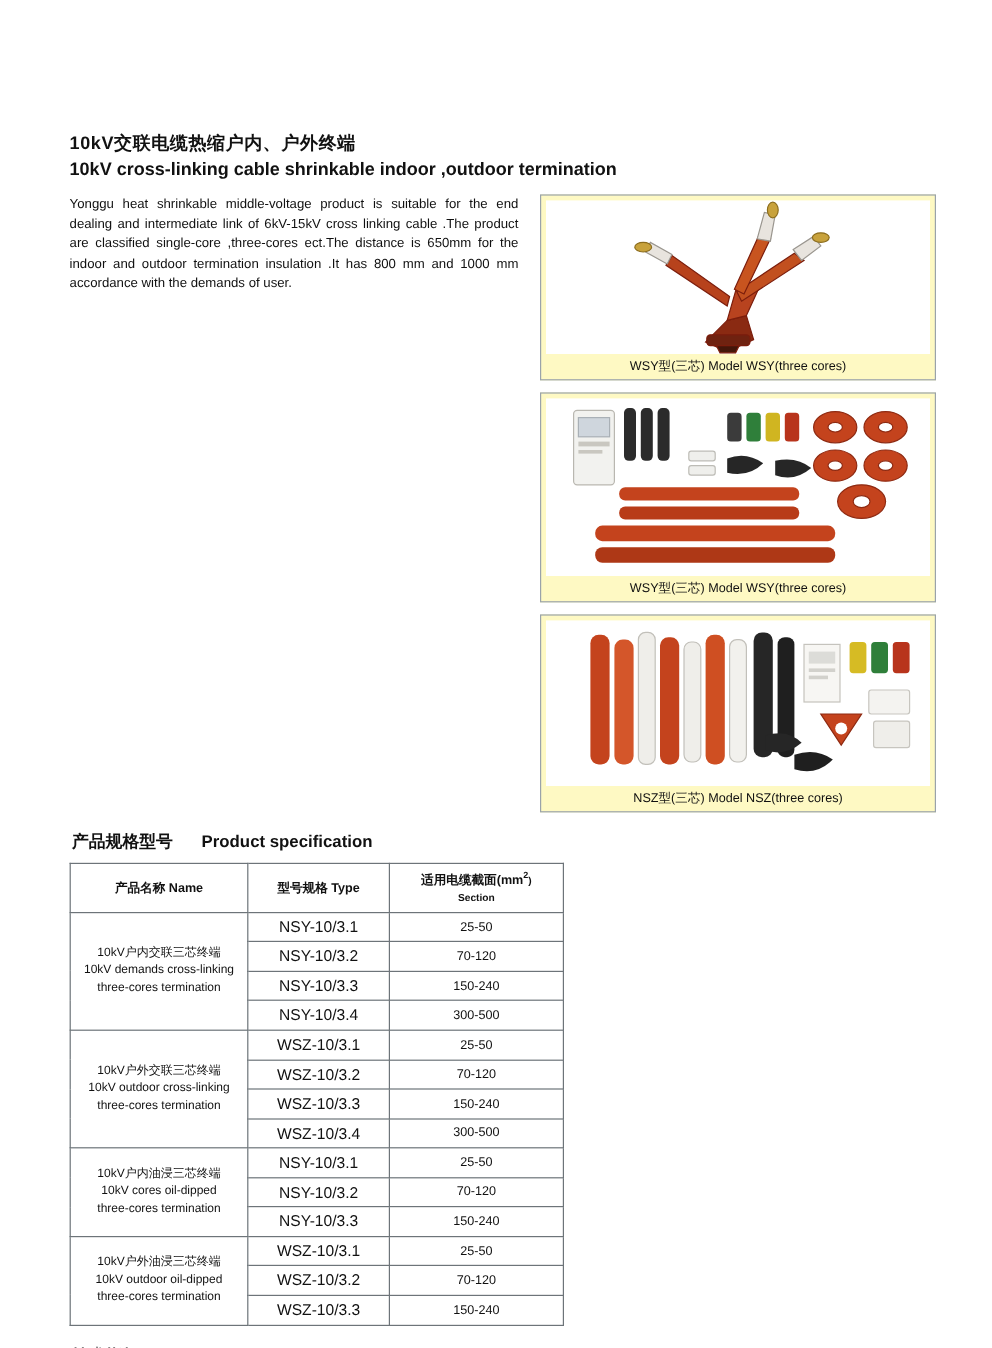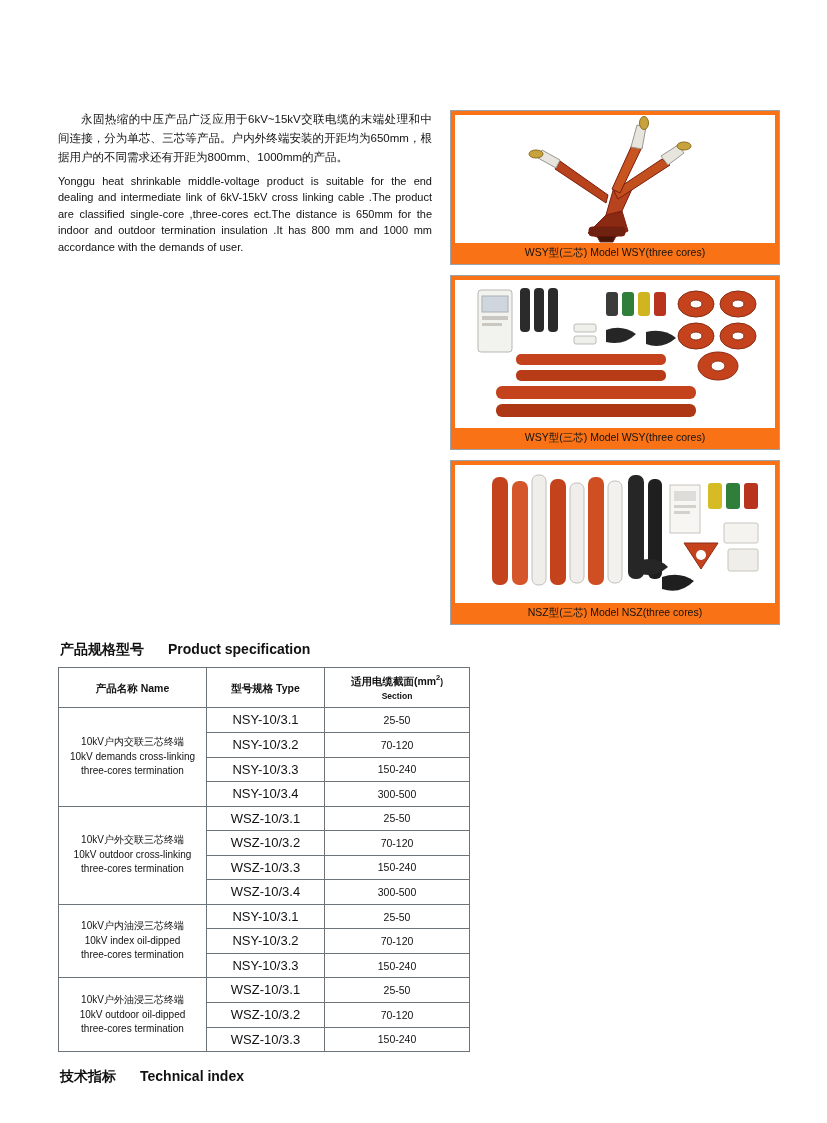--- a/index.html
+++ b/index.html
@@ -64,21 +64,21 @@
   
   .img-col {
     width: 330px;
     flex: 0 0 330px;
     display: flex;
     flex-direction: column;
     gap: 10px;
   }
   .img-box {
     border: 1px solid #9aa3aa;
-    background: #f97316;
+    background: #fef9c3;
     padding: 4px 4px 2px 4px;
     box-sizing: border-box;
   }
   .img-inner {
     width: 100%;
     position: relative;
     background: #fff;
     overflow: hidden;
   }
   .img-cap {
@@ -160,25 +160,26 @@
   
   .art1 { height: 128px; }
   .art2 { height: 148px; }
   .art3 { height: 138px; }
 </style>
 </head>
 <body>
 
 <div class="page">
 
+  <h1 class="title-cn">10kV交联电缆热缩户内、户外终端</h1>
+  <h2 class="title-en">10kV cross-linking cable shrinkable indoor ,outdoor termination</h2>
 
   <div class="top-wrap">
 
     <div class="intro">
-      <p class="intro-cn">永固热缩的中压产品广泛应用于6kV~15kV交联电缆的末端处理和中间连接，分为单芯、三芯等产品。户内外终端安装的开距均为650mm，根据用户的不同需求还有开距为800mm、1000mm的产品。</p>
       <p class="intro-en">Yonggu heat shrinkable middle-voltage product is suitable for the end dealing and intermediate link of 6kV-15kV cross linking cable .The product are classified single-core ,three-cores ect.The  distance is 650mm for the indoor and outdoor termination insulation .It has 800 mm and 1000 mm accordance with the demands of user.</p>
     </div>
 
     <div class="img-col">
 
       <div class="img-box">
         <div class="img-inner art1">
           <svg width="100%" height="128" viewBox="0 0 318 128" preserveAspectRatio="xMidYMid meet">
             <g stroke="#7b1d0c" stroke-width="1">
 
@@ -352,21 +353,21 @@
         <td>150-240</td>
       </tr>
       <tr>
         <td class="type-cell">WSZ-10/3.4</td>
         <td>300-500</td>
       </tr>
 
       <tr>
         <td class="name-cell" rowspan="3">
           <span>10kV户内油浸三芯终端</span><br>
-          <span>10kV index oil-dipped</span><br>
+          <span>10kV cores oil-dipped</span><br>
           <span>three-cores termination</span>
         </td>
         <td class="type-cell">NSY-10/3.1</td>
         <td>25-50</td>
       </tr>
       <tr>
         <td class="type-cell">NSY-10/3.2</td>
         <td>70-120</td>
       </tr>
       <tr>

